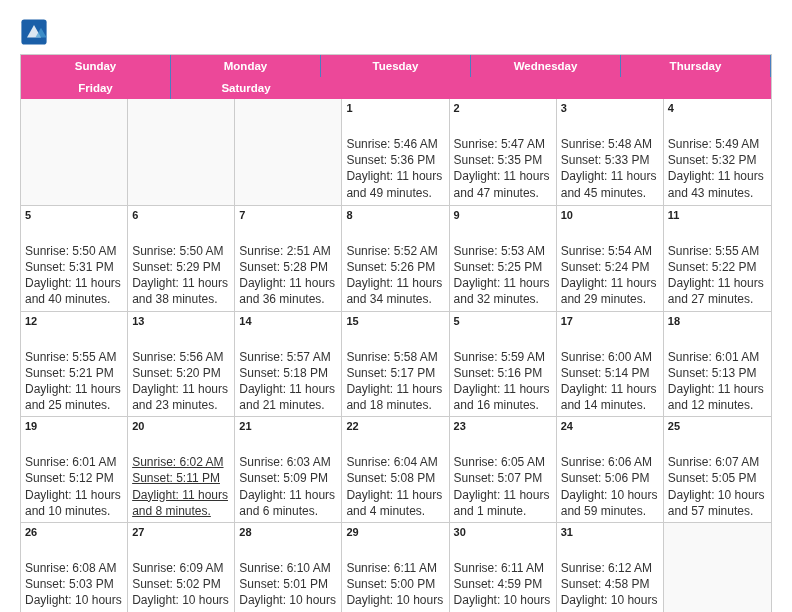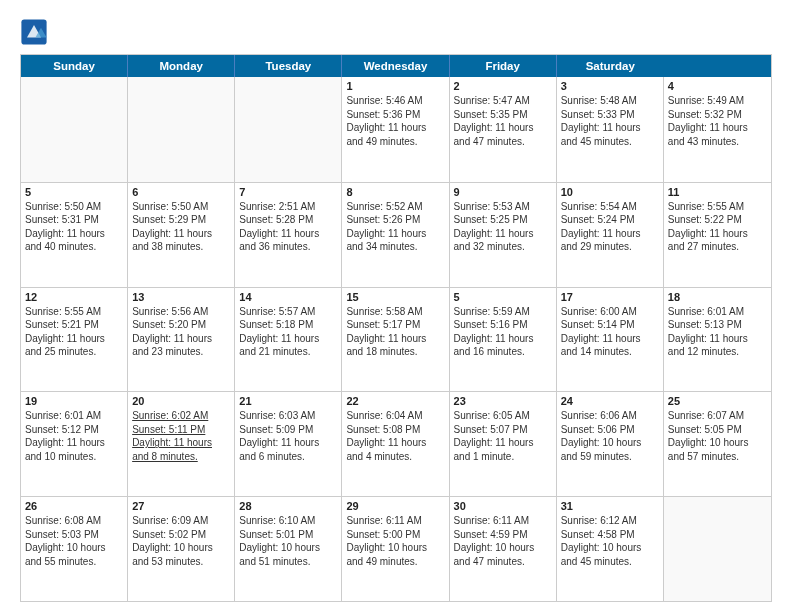--- a/index.html
+++ b/index.html
@@ -55,22 +55,22 @@
       color: #444;
     }
     .calendar {
       flex: 1;
       display: flex;
       flex-direction: column;
       border: 1px solid #ccc;
     }
     .cal-header {
       display: grid;
-      grid-template-columns: repeat(7, 1fr);
-      background: #0369a1;
+      grid-template-columns: repeat(5, 1fr);
+      background: #ec4899;
     }
     .cal-header-cell {
       color: #fff;
       font-size: 11.5px;
       font-weight: bold;
       text-align: center;
       padding: 5px 2px;
       border-right: 1px solid #4a7ec0;
     }
     .cal-header-cell:last-child { border-right: none; }
@@ -97,23 +97,24 @@
     }
     .cal-cell:last-child { border-right: none; }
     .cal-cell.empty { background: #f9f9f9; }
     .day-num {
       font-size: 11px;
       font-weight: bold;
       color: #222;
       margin-bottom: 2px;
     }
     .cell-text {
-      font-size: 10px;
+      font-size: 12px;
       color: #333;
       line-height: 1.35;
+      margin-top: 20px;
     }
   </style>
 </head>
 <body>
 
 <div class="page">
   <div class="header">
     <div class="logo">
       <svg class="logo-icon" viewBox="0 0 40 40">
         <rect x="2" y="2" width="36" height="36" rx="4" fill="#1a5fa8"></rect>
@@ -130,20 +131,21 @@
       <div class="location"></div>
     </div>
   </div>
 
   <div class="calendar">
     <div class="cal-header">
     <div class="cal-header-cell">Sunday</div>
         <div class="cal-header-cell">Monday</div>
         <div class="cal-header-cell">Tuesday</div>
         <div class="cal-header-cell">Wednesday</div>
+        <div class="cal-header-cell">Thursday</div>
         <div class="cal-header-cell">Friday</div>
         <div class="cal-header-cell">Saturday</div>
       </div>
     <div class="cal-body">
     <div class="cal-row">
           <div class="cal-cell empty"></div>
           <div class="cal-cell empty"></div>
           <div class="cal-cell empty"></div>
           <div class="cal-cell">
             <div class="day-num">1</div>

